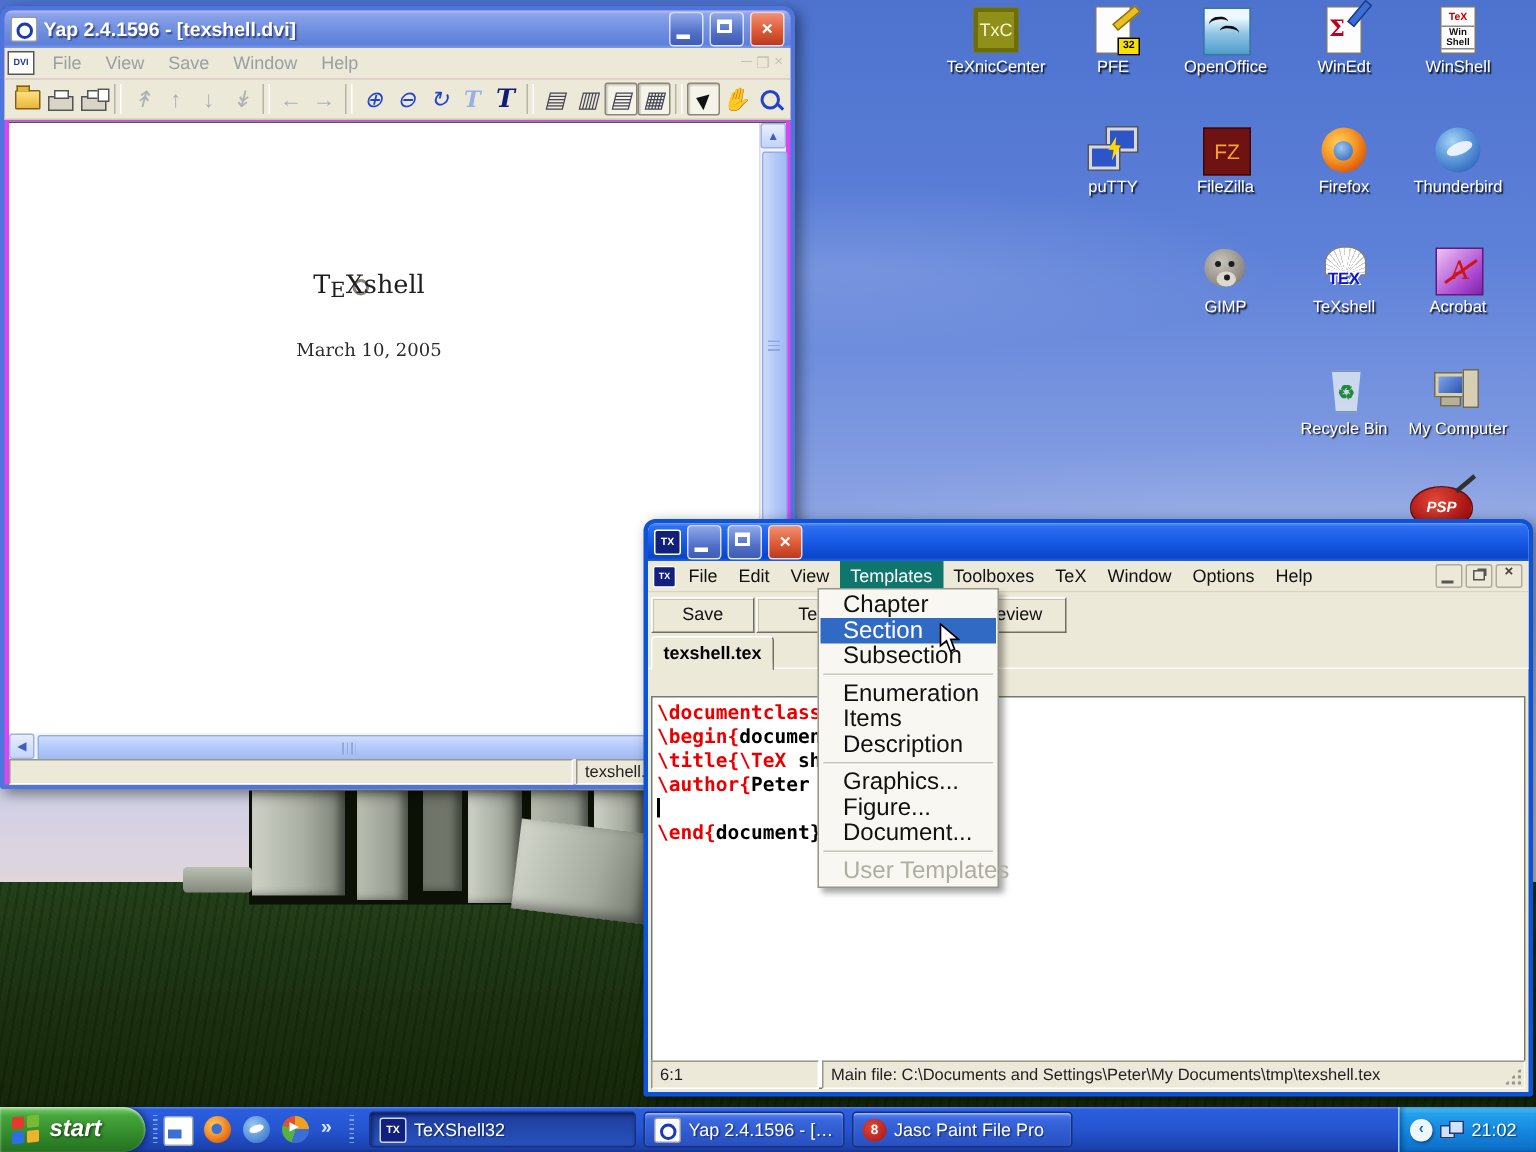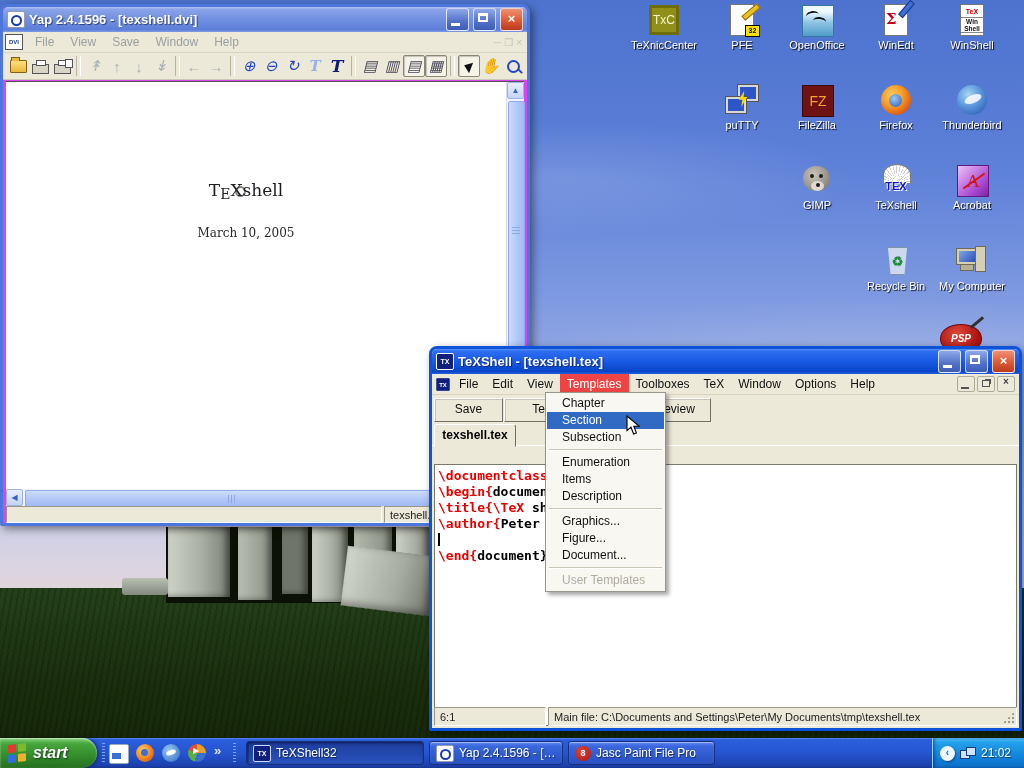--- a/index.html
+++ b/index.html
@@ -140,21 +140,21 @@
   .ystatus{position:absolute;left:3px;right:3px;top:499px;height:17px;background:#ece9d8;display:flex;gap:2px;align-items:stretch;}
   .ystatus .p1{flex:1;}
   .ystatus .p2{width:128px;justify-content:flex-start;}
 
   
   .texshell{left:429px;top:346px;width:587px;height:379px;border:3px solid #0d53d7;background:#ece9d8;z-index:20;}
   .ts-ico{width:16px;height:15px;background:#10207c;border:1px solid #fff;border-radius:2px;color:#fff;font-size:7px;font-weight:bold;
       display:flex;align-items:center;justify-content:center;}
   .ts-menubar{height:20px;background:#ece9d8;display:flex;align-items:center;font-size:12px;padding:0 2px;border-bottom:1px solid #d8d4c0;}
   .ts-menu-item{padding:3px 7px;color:#111;}
-  .ts-menu-item.hl{background:#ef4444;color:#fff;}
+  .ts-menu-item.hl{background:#0f766e;color:#fff;}
   .mdi-controls{margin-left:auto;display:flex;gap:2px;padding-right:2px;}
   .mdi-btn{width:16px;height:14px;background:#ece9d8;border:1px solid #b0ac9c;border-radius:2px;position:relative;}
   .mdi-btn .bar{position:absolute;left:3px;bottom:2px;width:8px;height:2px;background:#555;}
   .mdi-btn .rst{position:absolute;left:4px;top:3px;width:6px;height:5px;border:1px solid #555;box-shadow:2px -2px 0 -1px #555;}
   .mdi-btn .x{position:absolute;left:0;top:-1px;width:100%;text-align:center;color:#444;font-size:10px;font-weight:bold;}
   .ts-toolbar{height:28px;background:#ece9d8;position:relative;}
   .xpbtn{position:absolute;top:3px;height:22px;background:#ece9d8;font-size:12px;color:#111;text-align:center;line-height:20px;
       border:1px solid;border-color:#fff #716f64 #716f64 #fff;box-shadow:1px 1px 0 #c8c4b4 inset;}
   .tabrow{height:22px;background:#ece9d8;position:relative;border-bottom:1px solid #fff;}
   .tab{position:absolute;left:2px;top:1px;width:80px;height:21px;background:#ece9d8;font-size:12px;font-weight:bold;color:#000;
@@ -164,21 +164,21 @@
   .cl{height:16px;white-space:pre;}
   .cl .red{color:#e80000;}
   .cl .blk{color:#000;}
   .cl.caret::before{content:"";display:inline-block;width:2px;height:13px;background:#000;vertical-align:-2px;}
   .ts-status{position:absolute;left:2px;right:2px;bottom:2px;height:19px;display:flex;gap:2px;}
   .ts-status .p1{width:100px;flex:0 0 auto;}
   .ts-status .p2{flex:1;position:relative;}
 
   
   .dropdown{left:545px;top:392px;width:117px;background:#f8f7f2;border:1px solid #98958a;z-index:30;
-      box-shadow:3px 3px 4px rgba(0,0,0,.35);padding:2px 1px;font-size:12px;}
+      box-shadow:3px 3px 4px rgba(0,0,0,.35);padding:2px 1px;font-size:16px;}
   .tmi{height:17px;line-height:17px;padding-left:15px;color:#111;white-space:nowrap;}
   .tmi.selected{background:#316ac5;color:#fff;}
   .tmi.disabled{color:#b0ada0;}
   .tmi.sep{height:1px;padding:0;margin:3px 2px;background:#c8c5b4;border-bottom:1px solid #fff;}
 
   .cursor{left:626px;top:415px;z-index:100;}
 
   
   .taskbar{left:0;top:738px;width:1024px;height:30px;z-index:90;
       background:linear-gradient(180deg,#5a86f2 0%,#2b5ede 6%,#2453cd 55%,#1c41ad 92%,#16368f 100%);}
@@ -475,21 +475,20 @@
   </div>
   <div class="ystatus">
     <div class="statuspanel p1"></div>
     <div class="statuspanel p2">texshell.tex L:5</div>
   </div>
 </div>
 
 <div class="abs win texshell">
   <div class="titlebar tb-active">
     <div class="ts-ico">TX</div>
-    <div class="ttl">TeXShell - [texshell.tex]</div>
     <div class="capbtn">
         <span class="gly-min"></span>
       </div>
     <div class="capbtn">
         <span class="gly-max"></span>
       </div>
     <div class="capbtn close">×</div>
   </div>
   <div class="ts-menubar">
     <span class="ts-ico" style="transform:scale(.85);">TX</span>

